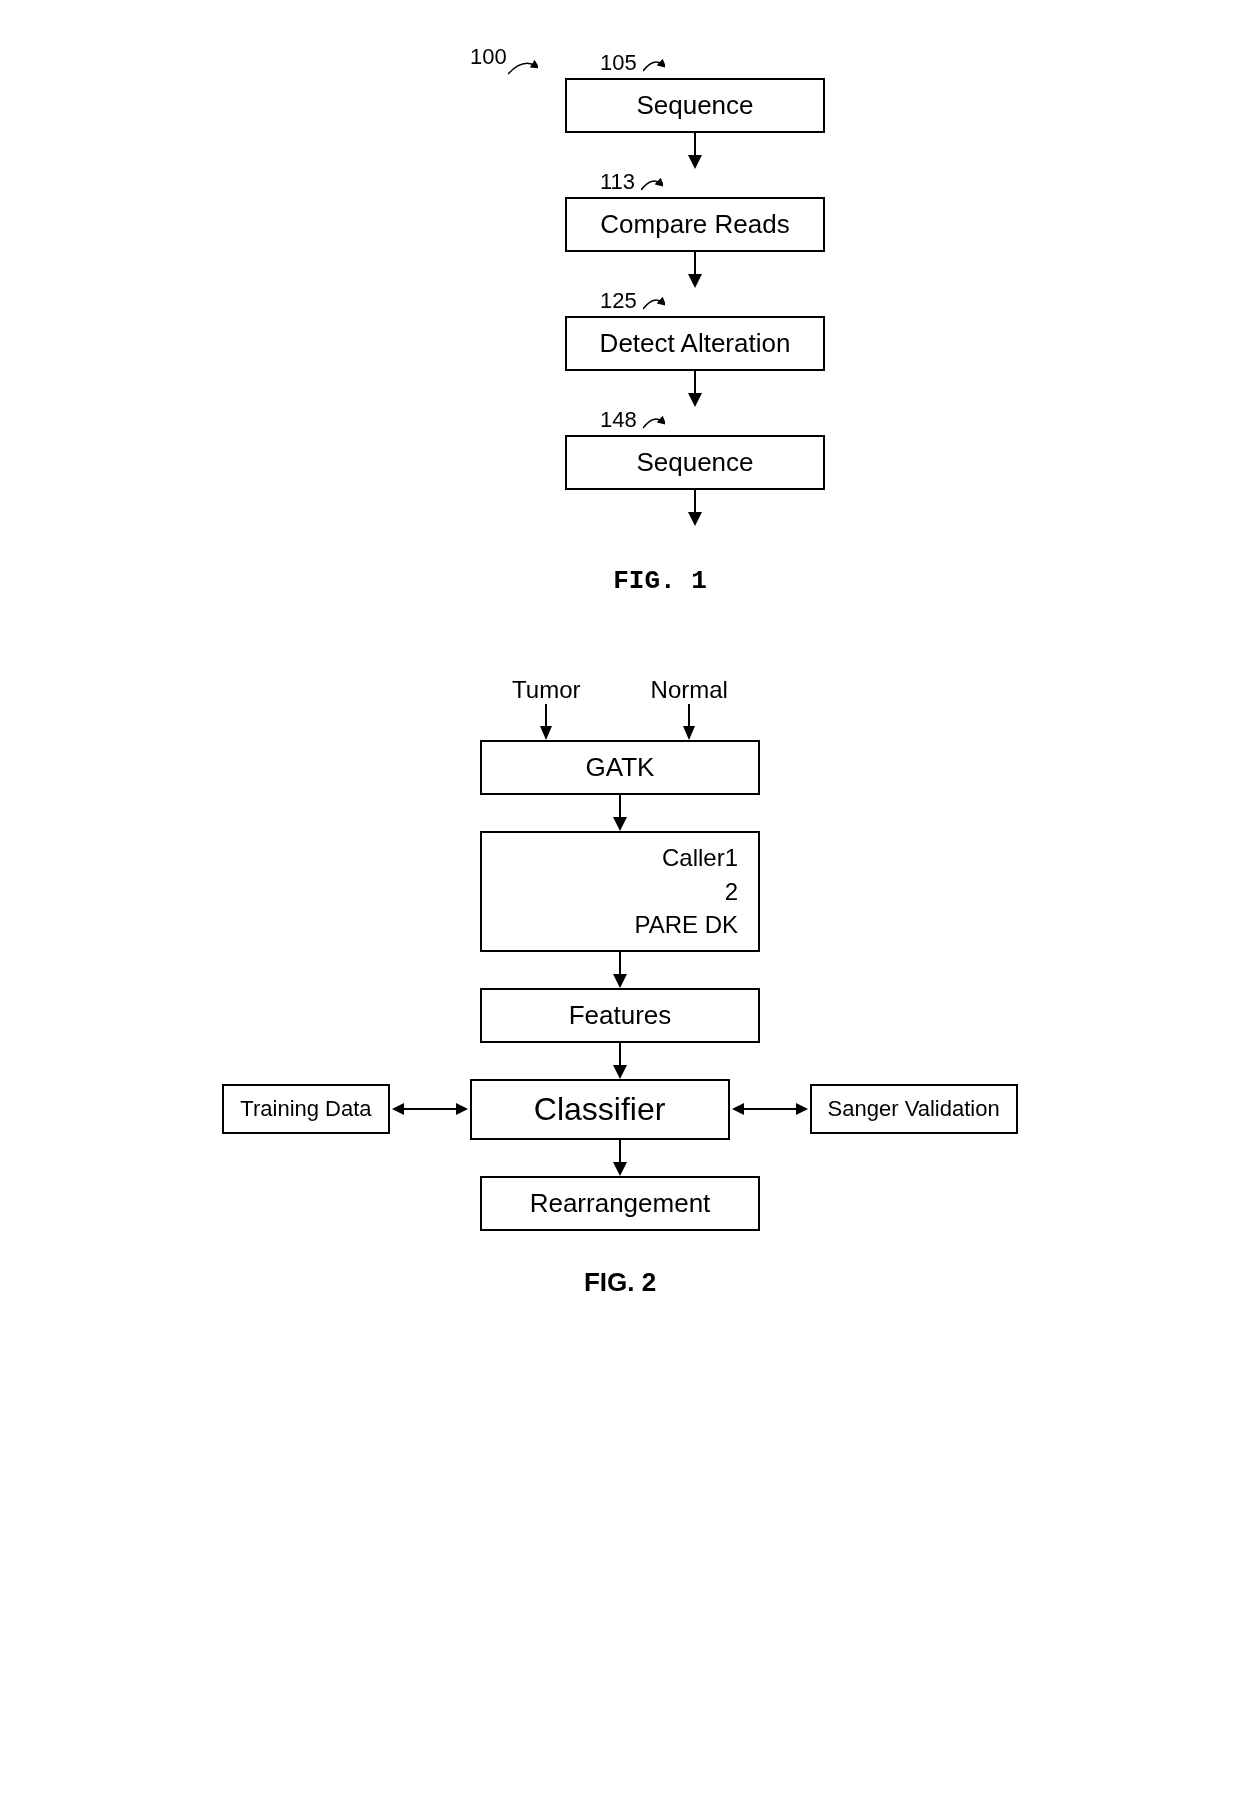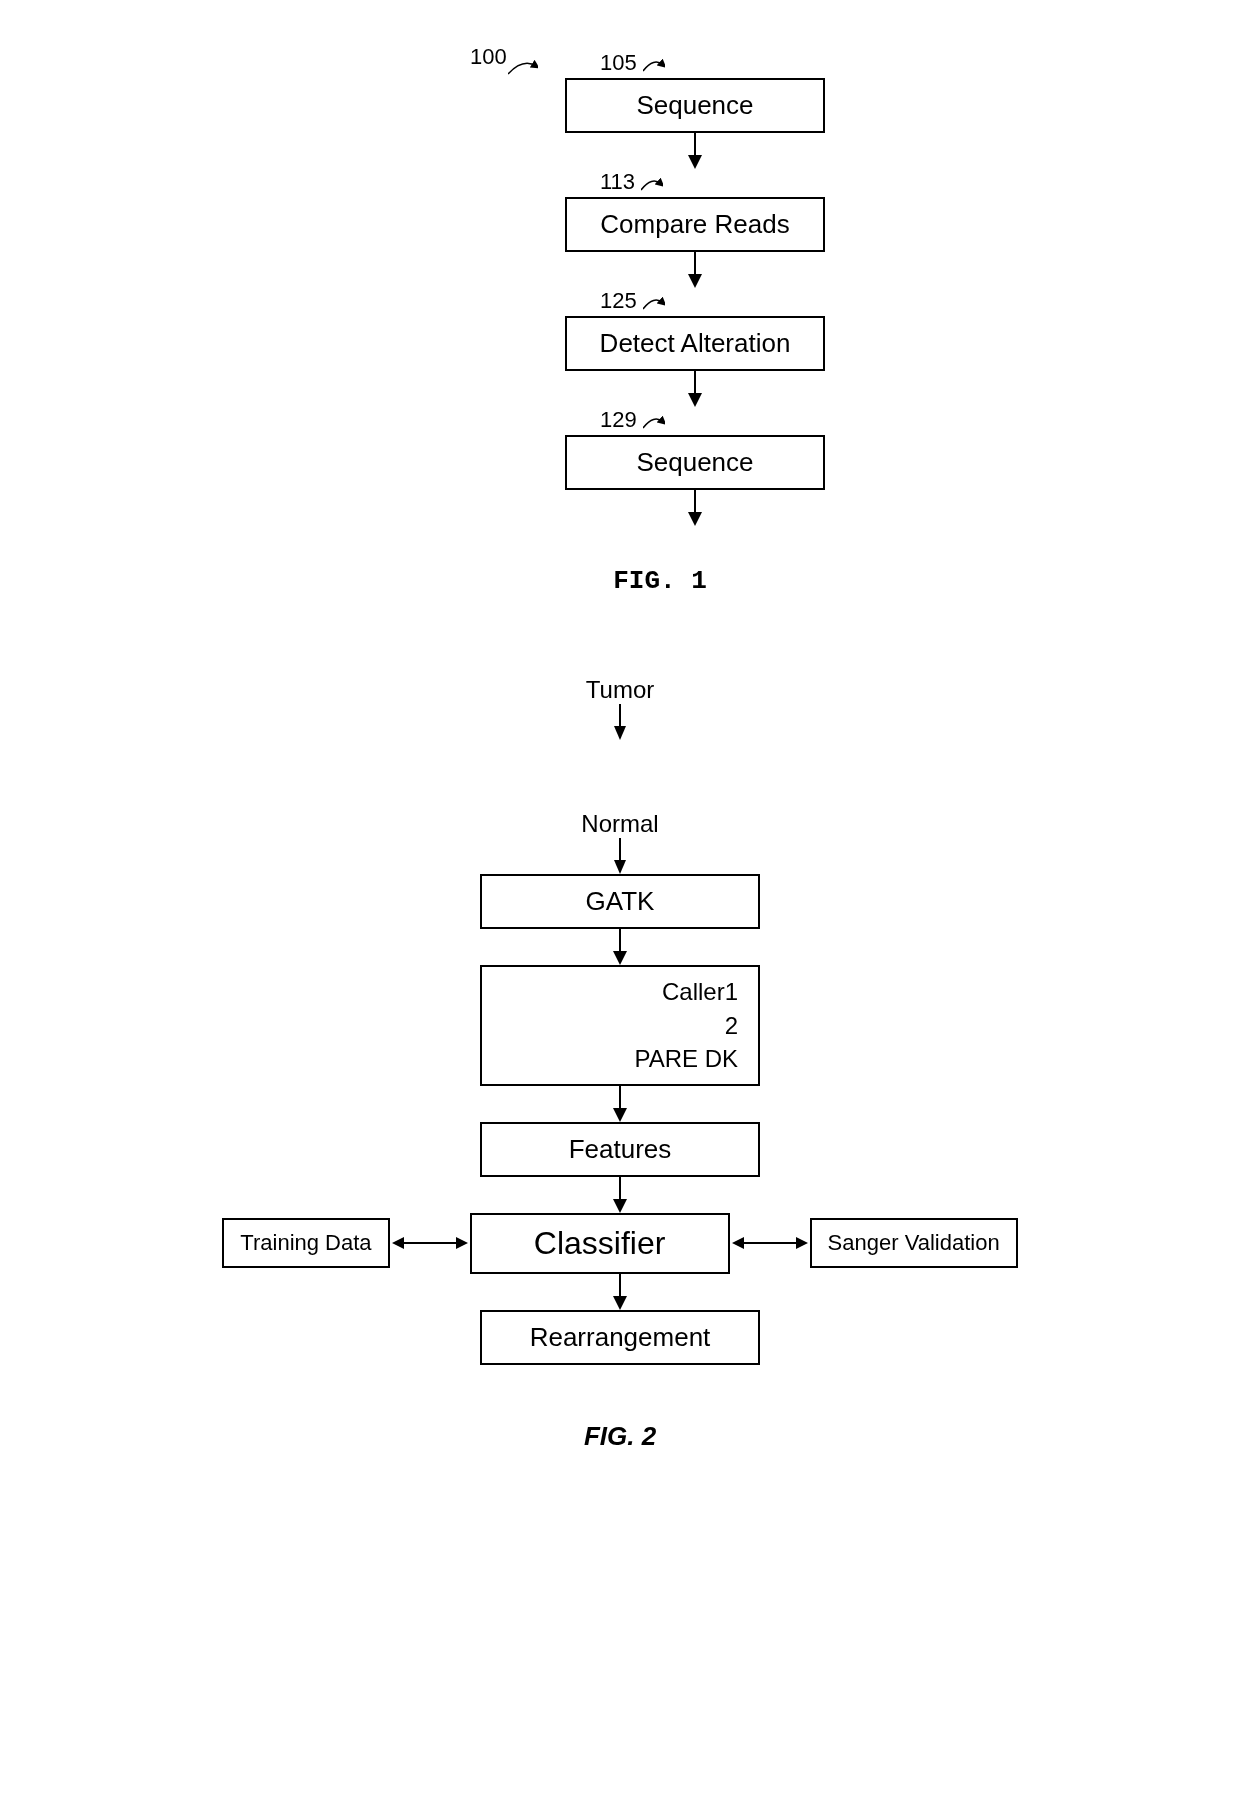--- a/index.html
+++ b/index.html
@@ -218,21 +218,21 @@
 
       <div class="arrow-down" style="margin-left:70px;">
         <svg width="30" height="36">
           <line x1="15" y1="0" x2="15" y2="26" stroke="#000" stroke-width="2"></line>
           <polygon points="8,22 22,22 15,36" fill="#000"></polygon>
         </svg>
       </div>
 
       <div style="margin-left: 70px;">
         <div class="step-label">
-          <span>129</span>
+          <span>148</span>
           <svg width="22" height="18" style="vertical-align:middle;">
             <path d="M0,16 Q11,2 20,10" stroke="#000" stroke-width="1.5" fill="none" marker-end="url(#ah5)"></path>
             <defs>
               <marker id="ah5" markerWidth="6" markerHeight="6" refX="3" refY="3" orient="auto">
                 <path d="M0,0 L6,3 L0,6 Z" fill="#000"></path>
               </marker>
             </defs>
           </svg>
         </div>
         <div class="flowbox">
@@ -248,21 +248,21 @@
       </div>
 
     </div>
 
     <div class="fig-caption" style="margin-top:40px; margin-left:80px;font-family:Liberation Mono, monospace;">FIG. 1</div>
   </div>
 
   <div class="fig2-section">
     <div class="fig2-wrapper">
 
-      <div style="display:flex; justify-content:center; gap:70px; width:300px; margin:0 auto;flex-direction:column;">
+      <div style="display:flex; justify-content:center; gap:70px; width:300px; margin:0 auto;">
         <div style="display:flex; flex-direction:column; align-items:center;">
           <span style="font-size:24px;">Tumor</span>
           <svg width="20" height="36">
             <line x1="10" y1="0" x2="10" y2="26" stroke="#000" stroke-width="2"></line>
             <polygon points="4,22 16,22 10,36" fill="#000"></polygon>
           </svg>
         </div>
         <div style="display:flex; flex-direction:column; align-items:center;">
           <span style="font-size:24px;">Normal</span>
           <svg width="20" height="36">
@@ -356,16 +356,16 @@
           <polygon points="8,22 22,22 15,36" fill="#000"></polygon>
         </svg>
       </div>
 
       <div class="flowbox" style="width:280px; font-size:26px;">
         <span>Rearrangement</span>
       </div>
 
     </div>
 
-    <div class="fig-caption" style="margin-top:56px;font-style:italic;">FIG. 2</div>
+    <div class="fig-caption" style="margin-top:36px;">FIG. 2</div>
   </div>
 
 </div>
 
 </body></html>

